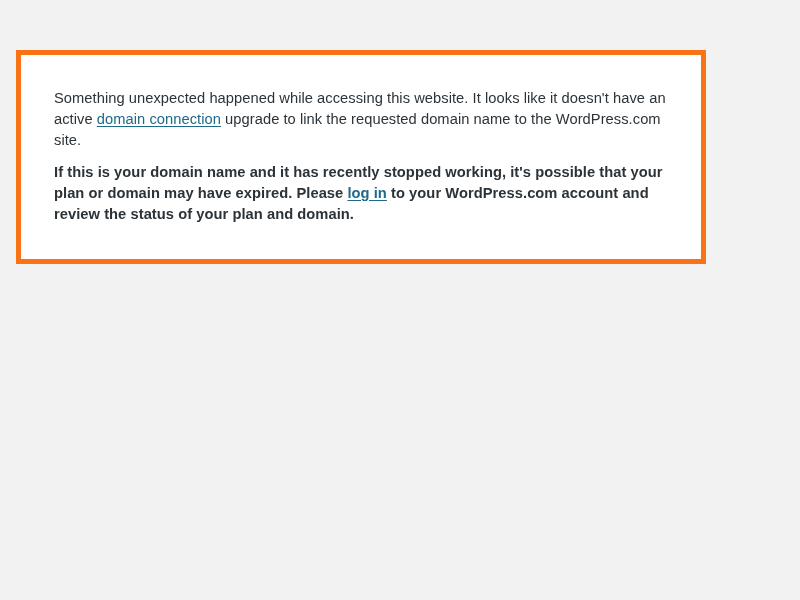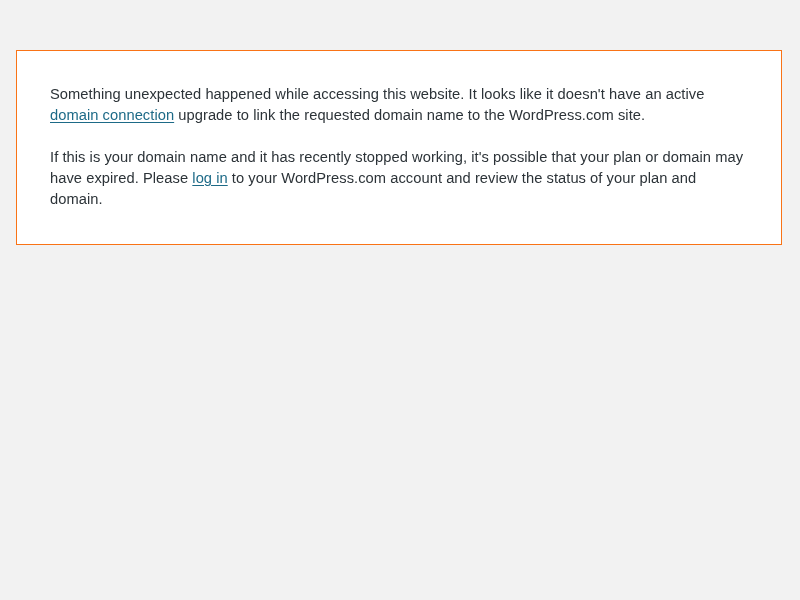--- a/index.html
+++ b/index.html
@@ -15,34 +15,35 @@
     overflow: hidden;
   }
   .page {
     width: 800px;
     height: 600px;
     box-sizing: border-box;
     padding: 50px 16px 0 16px;
   }
   .notice-card {
     box-sizing: border-box;
-    width: 766px;
+    width: 690px;
     background: #ffffff;
-    border: 1px solid #f97316;
+    border: 5px solid #f97316;
     padding: 33px 33px 34px 33px;
   }
   .notice-paragraph {
     margin: 0;
     font-size: 14.7px;
     line-height: 21px;
     color: #2c3338;
     letter-spacing: 0.05px;
   }
   .notice-paragraph + .notice-paragraph {
-    margin-top: 21px;
+    margin-top: 11px;
+    font-weight: bold;
   }
   a.inline-link {
     color: #1d6a87;
     text-decoration: underline;
     text-underline-offset: 2px;
   }
 </style>
 </head>
 <body>
 

